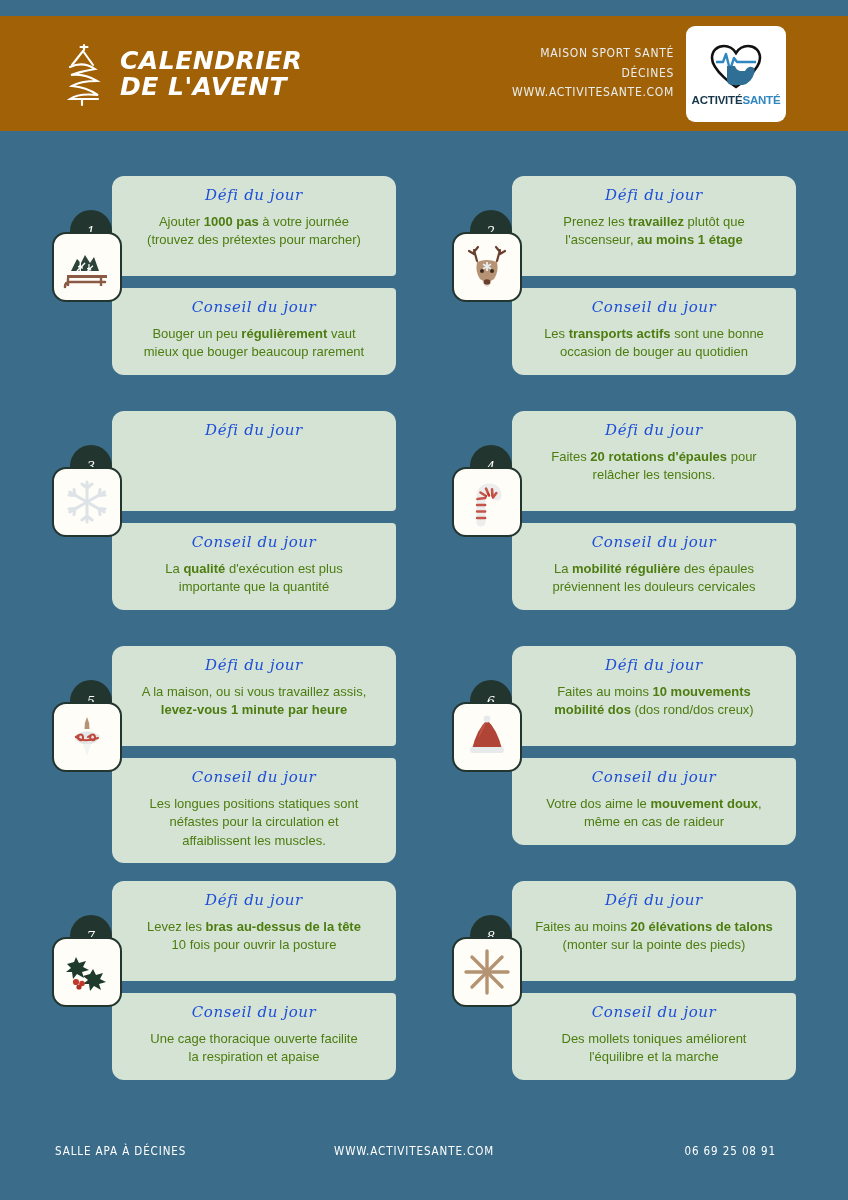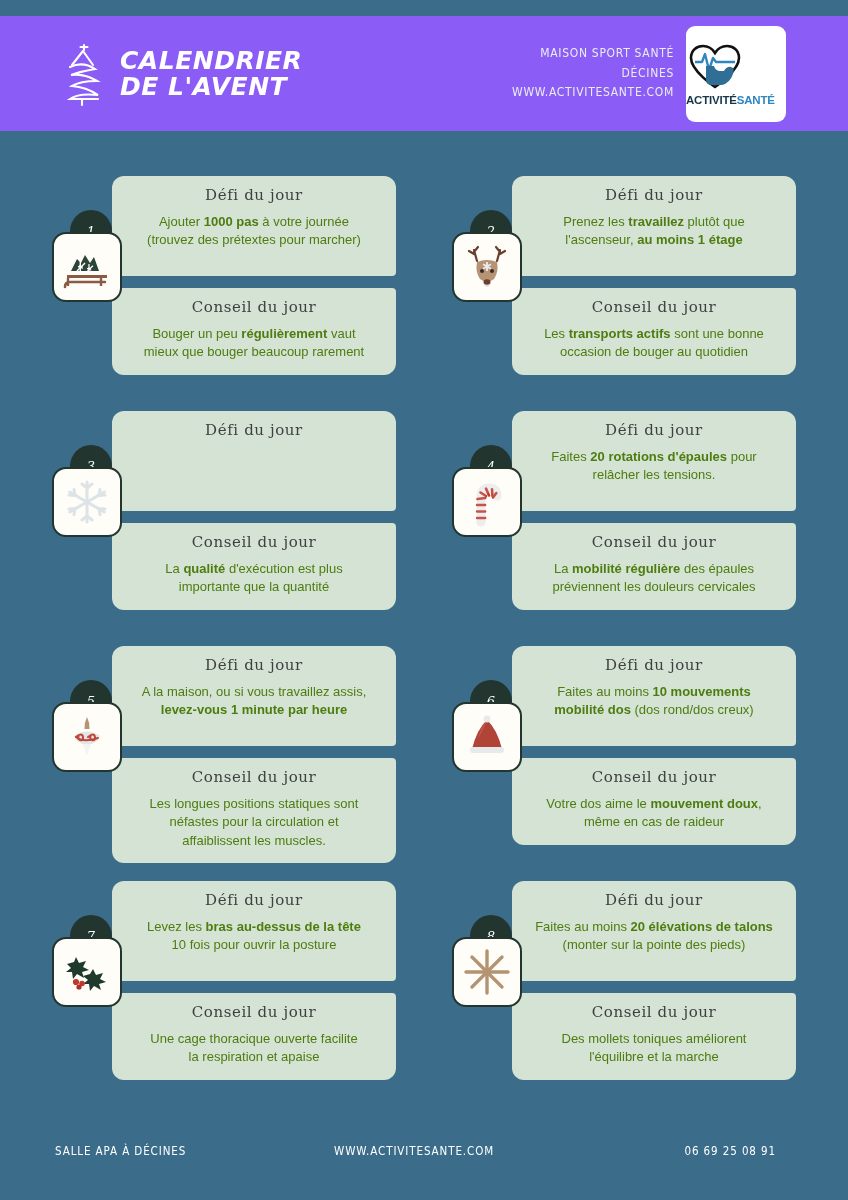--- a/index.html
+++ b/index.html
@@ -13,21 +13,21 @@
     position: relative;
   }
 
   
   .header-band {
     position: absolute;
     top: 16px;
     left: 0;
     width: 848px;
     height: 115px;
-    background: #8b5cf6;
+    background: #a16207;
     display: flex;
     align-items: center;
   }
 
   .brand {
     display: flex;
     align-items: center;
     margin-left: 62px;
     gap: 16px;
   }
@@ -60,20 +60,21 @@
     line-height: 1.65;
     font-family: "DejaVu Sans Condensed", "Liberation Sans", sans-serif;
   }
   .logo-card {
     width: 100px;
     height: 96px;
     background: #ffffff;
     border-radius: 9px;
     display: flex;
     flex-direction: column;
+    align-items: center;
     justify-content: center;
     gap: 2px;
   }
   .logo-mark { width: 58px; height: 50px; }
   .logo-word {
     font-size: 11.5px;
     font-weight: bold;
     letter-spacing: -0.2px;
     white-space: nowrap;
   }
@@ -113,22 +114,23 @@
   .panel.top {
     border-radius: 12px 12px 4px 4px;
     min-height: 100px;
   }
   .panel.bottom {
     border-radius: 4px 4px 12px 12px;
     margin-top: 12px;
     min-height: 86px;
   }
   .panel-heading {
-    color: #404040;
+    color: #1d4ed8;
     font-family: "DejaVu Serif", serif;
+    font-style: italic;
     font-size: 15px;
     letter-spacing: 0.6px;
     margin-bottom: 9px;
   }
   .panel-text {
     color: #4d7c0f;
     font-size: 13px;
     line-height: 1.42;
   }
   .panel-text b { font-weight: bold; }

